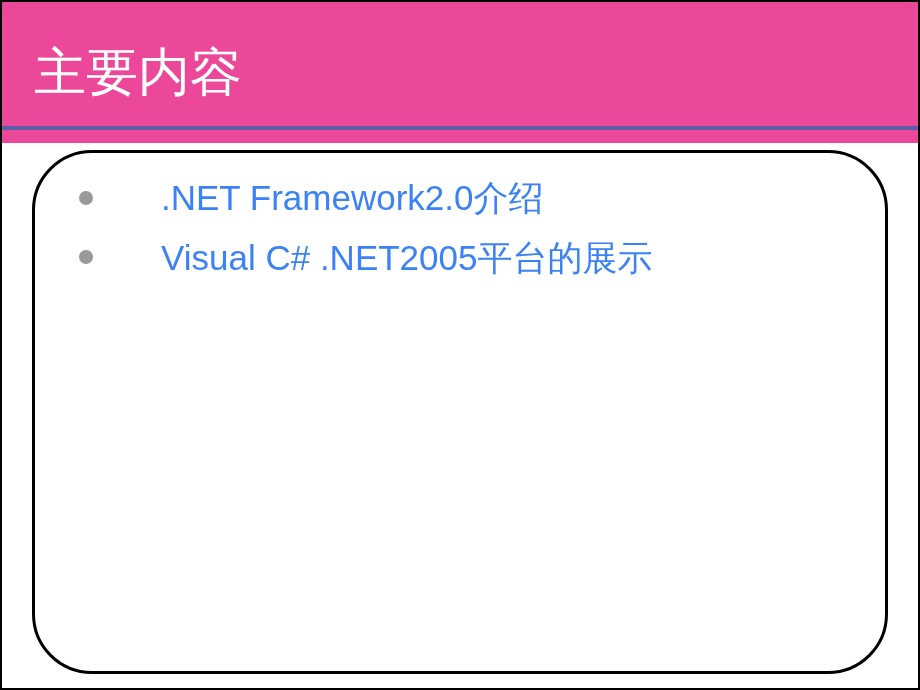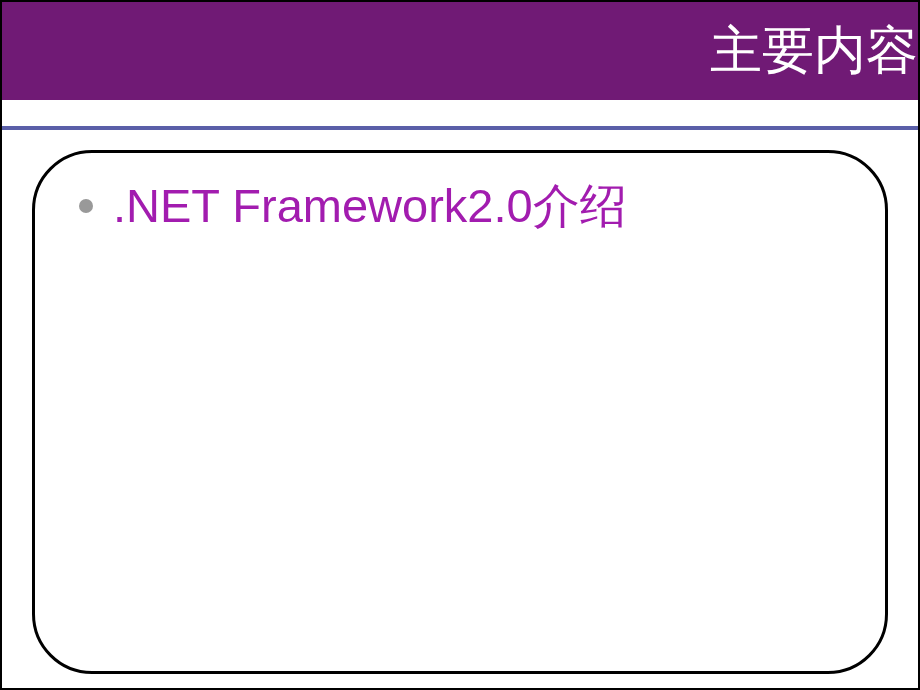--- a/index.html
+++ b/index.html
@@ -22,26 +22,25 @@
       height: 100%;
       position: relative;
       border: 2px solid #000;
     }
 
     .title-band {
       position: absolute;
       top: 0;
       left: 0;
       width: 100%;
-      height: 98px;
-      background: #701a75;
+      height: 141px;
+      background: #ec4899;
       display: flex;
       align-items: center;
       padding-left: 32px;
-      justify-content: flex-end;
     }
 
     .title-text {
       color: #ffffff;
       font-size: 52px;
       font-family: "SimSun", "Songti SC", serif;
       font-weight: normal;
     }
 
     .divider-line {
@@ -87,38 +86,43 @@
       display: inline-block;
       width: 14px;
       height: 14px;
       background: #999;
       border-radius: 50%;
       margin-right: 20px;
       flex-shrink: 0;
     }
 
     .bullet-text {
-      color: #a21caf;
-      font-size: 47px;
+      color: #3b82f6;
+      font-size: 35px;
       font-family: Arial, "SimSun", "Songti SC", serif;
+      margin-left: 48px;
     }
   </style>
 </head>
 <body>
 
 <div class="slide-container">
   <div class="title-band">
     <h1 class="title-text">主要内容</h1>
   </div>
 
   <div class="divider-line"></div>
 
   <div class="content-area">
     <div class="content-box">
       <ul class="bullet-list">
         <li class="bullet-item">
           <span class="bullet-dot"></span>
           <span class="bullet-text">.NET Framework2.0介绍</span>
         </li>
+        <li class="bullet-item">
+          <span class="bullet-dot"></span>
+          <span class="bullet-text">Visual C# .NET2005平台的展示</span>
+        </li>
       </ul>
     </div>
   </div>
 </div>
 
 </body></html>

